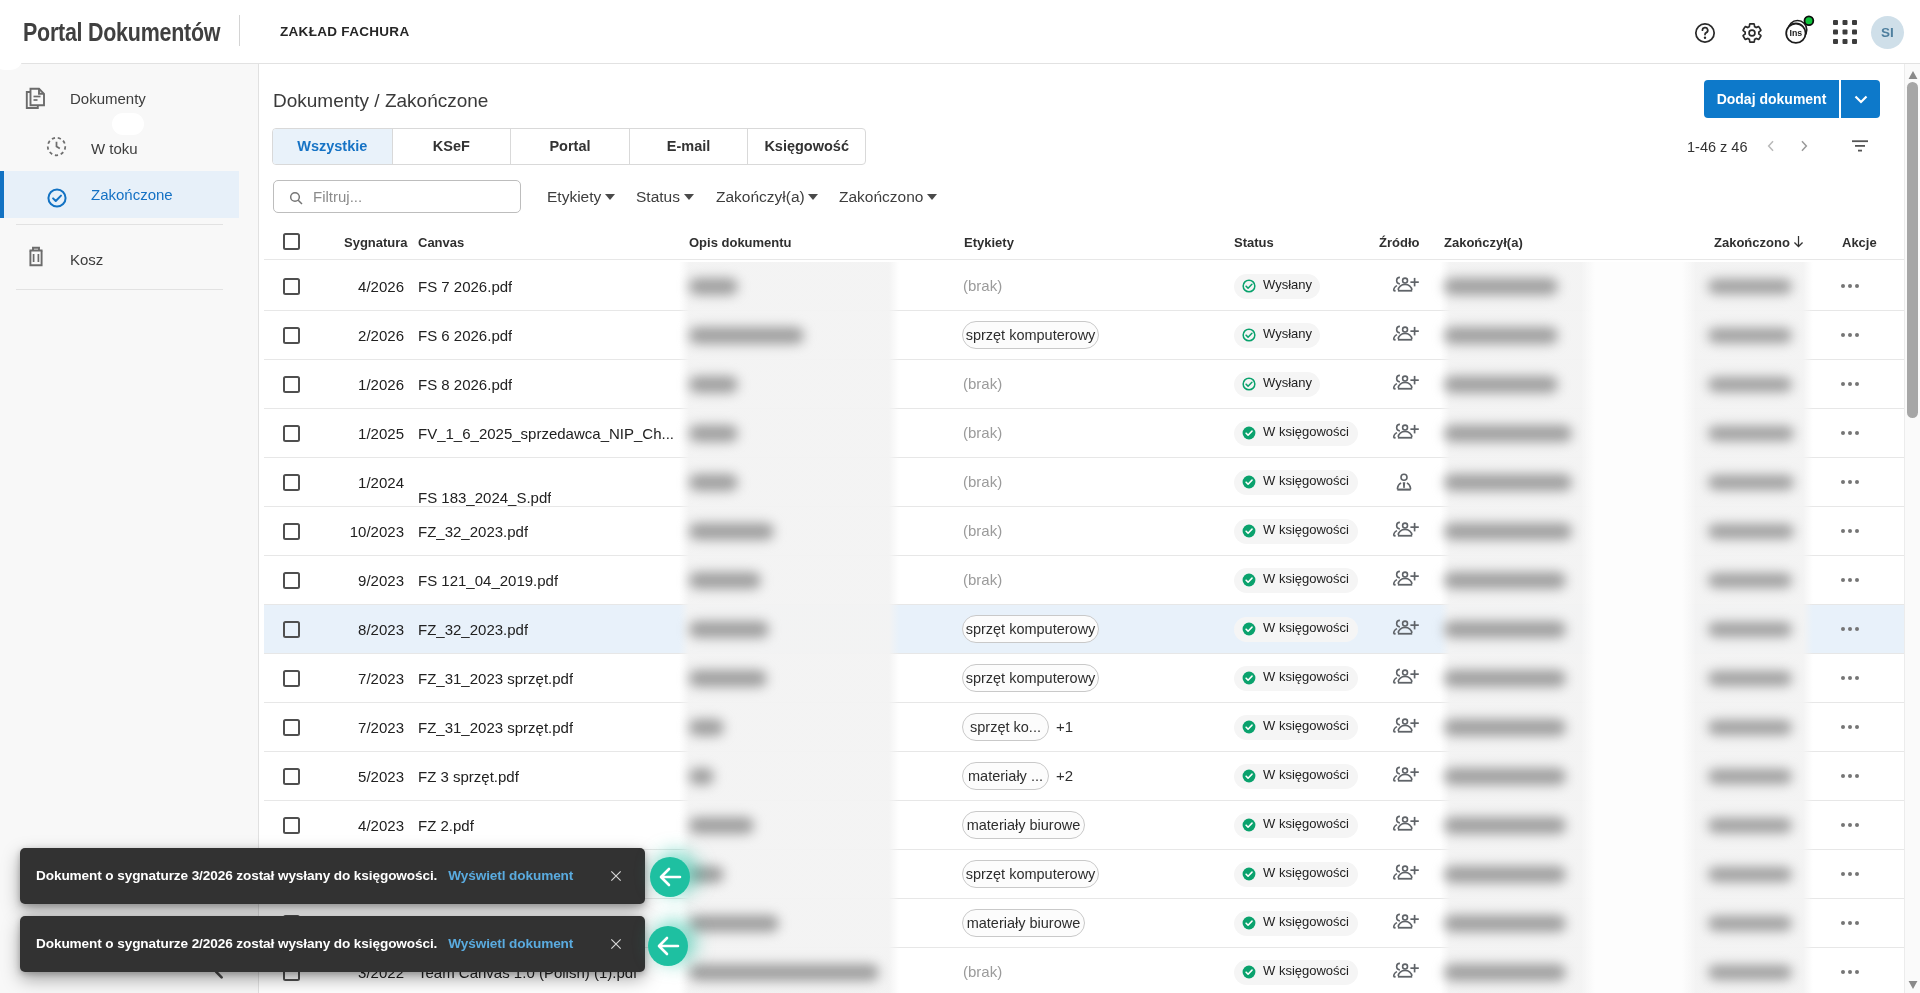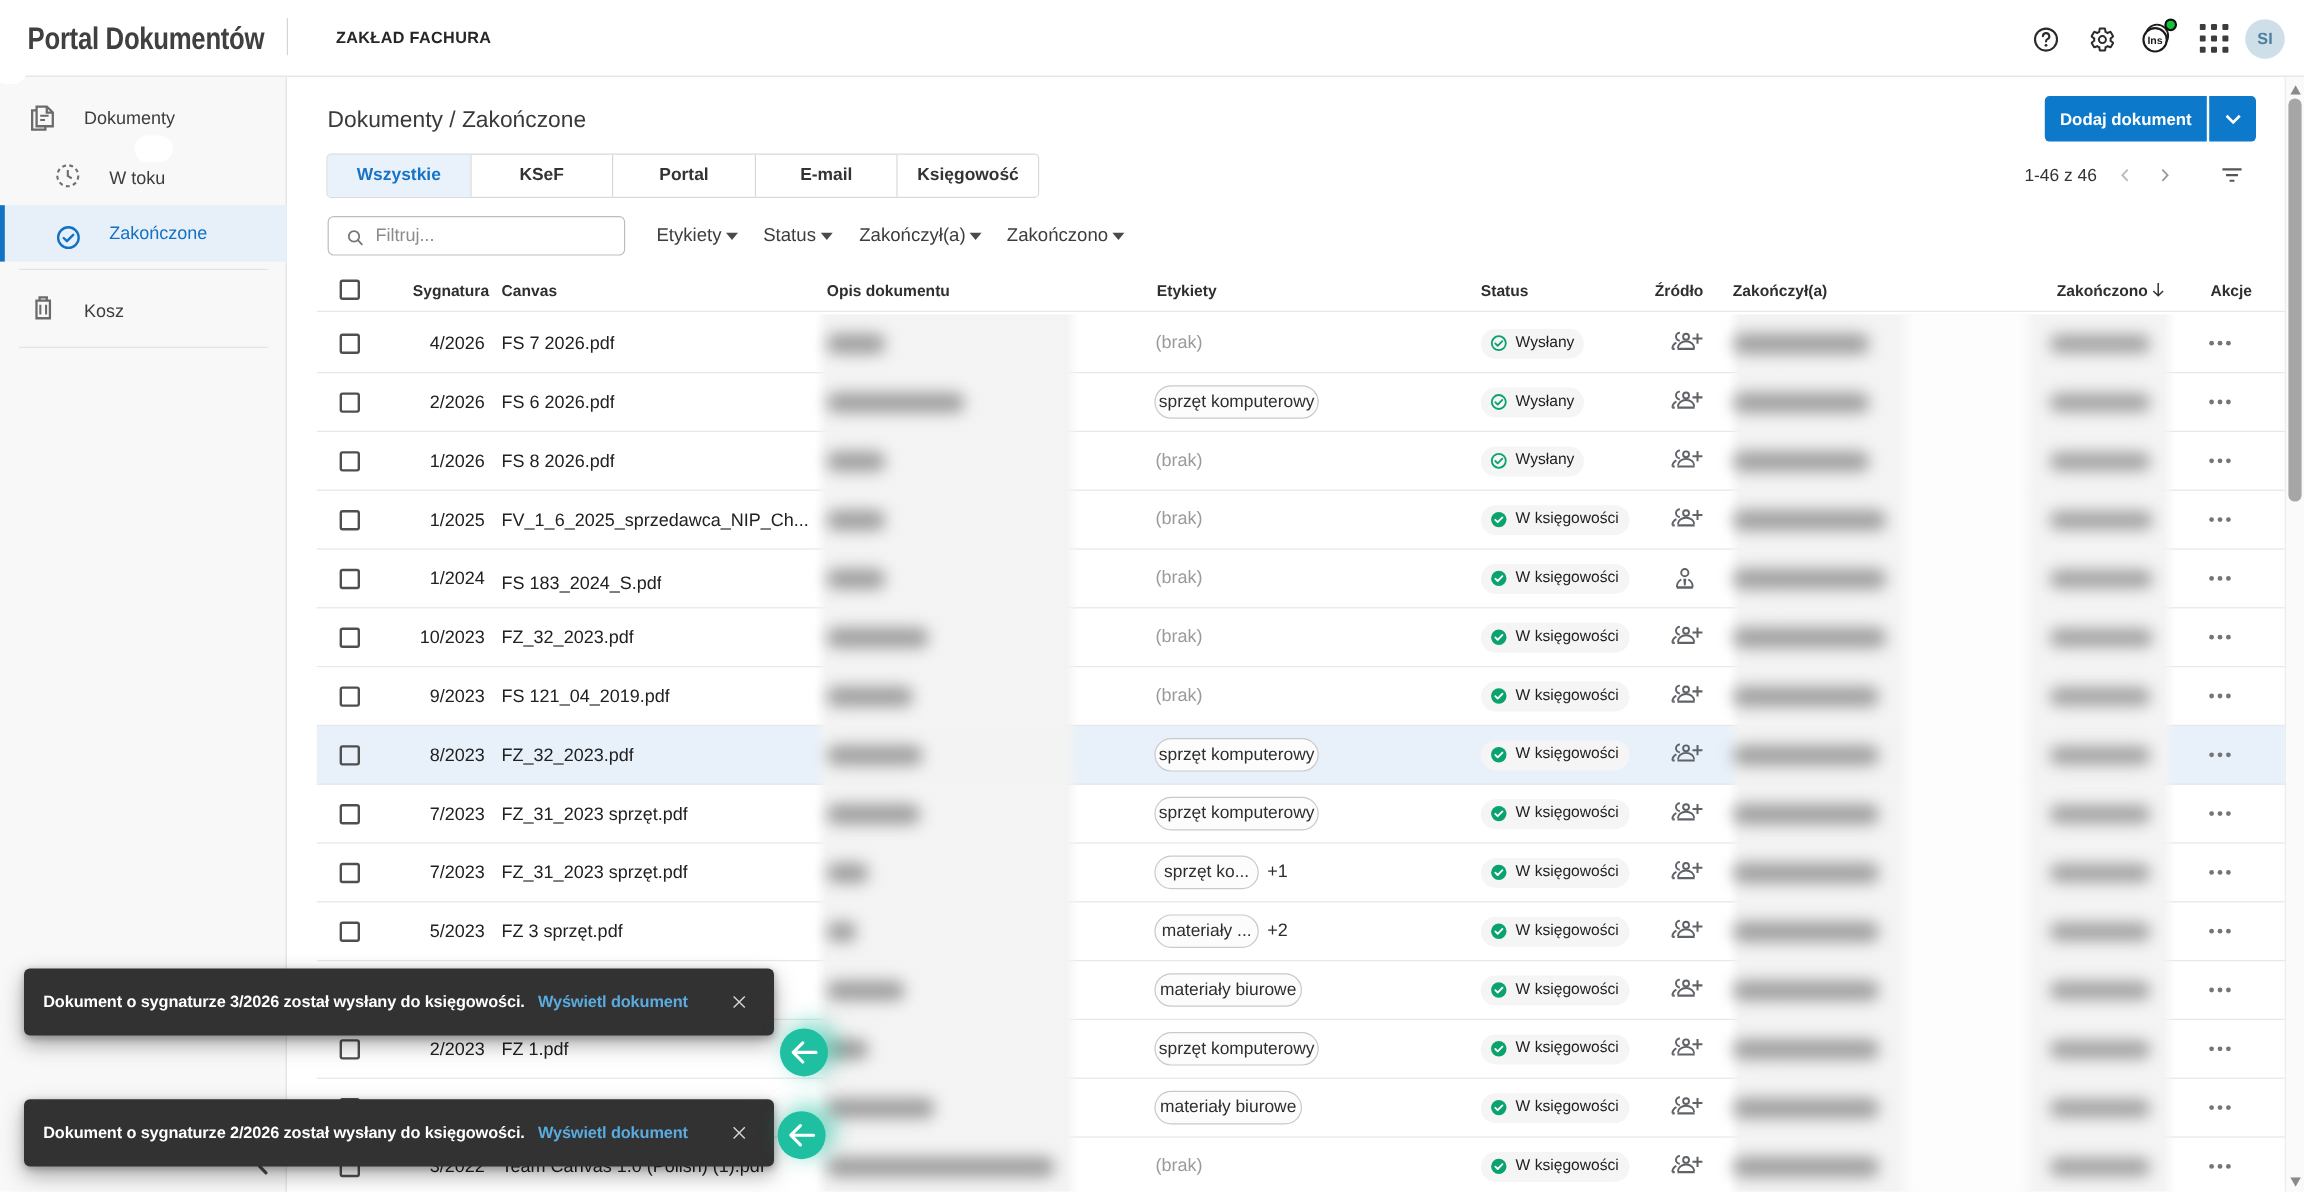--- a/index.html
+++ b/index.html
@@ -5,21 +5,21 @@
 *{margin:0;padding:0;box-sizing:border-box}
 html,body{width:1920px;height:993px;overflow:hidden;background:#fff;
  font-family:"Liberation Sans",sans-serif;-webkit-font-smoothing:antialiased}
 .abs{position:absolute}
 .hdr{position:absolute;left:0;top:0;width:1920px;height:64px;background:#fff;border-bottom:1px solid #e2e2e2;z-index:30}
 .logo{position:absolute;left:23px;top:17px;font-size:26px;font-weight:700;color:#404040;letter-spacing:-0.3px;transform:scaleX(0.825);transform-origin:left center}
 .hdiv{position:absolute;left:239px;top:15px;width:1px;height:31px;background:#d4d4d4}
 .company{position:absolute;left:280px;top:24px;font-size:13.5px;font-weight:700;color:#262626;letter-spacing:0.3px}
 .search{position:absolute;left:1423px;top:11px;width:250px;height:40px;border:1px solid #c6c6c6;border-radius:6px;background:#fff}
 .search span{position:absolute;left:36px;top:10px;font-size:16px;color:#757575}
-.sidebar{position:absolute;left:0;top:64px;width:239px;height:929px;background:#f8f8f8;border-right:1px solid #e1e1e1;z-index:5}
+.sidebar{position:absolute;left:0;top:64px;width:259px;height:929px;background:#f8f8f8;border-right:1px solid #e1e1e1;z-index:5}
 .nav-lbl{position:absolute;font-size:15px;color:#3d3d3d}
 .sel-band{position:absolute;left:0;top:107px;width:239px;height:47px;background:#e7f0f9}
 .sel-bar{position:absolute;left:0;top:107px;width:4px;height:47px;background:#1272c3}
 .sdiv{position:absolute;left:16px;width:207px;height:1px;background:#e2e2e2}
 .content{position:absolute;left:240px;top:64px;width:1664px;height:929px;background:#fff}
 .title{position:absolute;left:273px;top:90px;font-size:19px;color:#3a3a3a}
 .btn-main{position:absolute;left:1704px;top:80px;width:135px;height:38px;background:#0d79ca;border-radius:4px 0 0 4px;color:#fff;font-size:14px;font-weight:700;text-align:center;line-height:38px}
 .btn-arrow{position:absolute;left:1841px;top:80px;width:39px;height:38px;background:#0d79ca;border-radius:0 4px 4px 0}
 .tabwrap{position:absolute;left:272px;top:128px;width:594px;height:37px;border:1px solid #d9d9d9;border-radius:4px;background:#fff;display:flex;overflow:hidden;box-sizing:border-box}
 .tabc{width:119px;height:100%;border-left:1px solid #d9d9d9;font-size:14.5px;font-weight:700;color:#333;text-align:center;line-height:35px;box-sizing:border-box}
@@ -278,21 +278,21 @@
 <path d="M18.4 6.15 h8.4" stroke-width="1.7"></path>
 </svg>
 <div class="dots" style="top:431px">
     <i style="left:0"></i>
     <i style="left:7px"></i>
     <i style="left:14px"></i>
   </div>
 <div class="row-border" style="top:506px"></div>
 <div class="abs cb" style="left:283px;top:474px;width:17px;height:17px"></div>
 <div class="sig" style="left:330px;top:474px">1/2024</div>
-<div class="nam" style="top:478px;max-width:258px;overflow:hidden">FS 183_2024_S.pdf</div>
+<div class="nam" style="top:489px;max-width:258px;overflow:hidden">FS 183_2024_S.pdf</div>
 <div class="abs brak" style="left:963px;top:473px">(brak)</div>
 <div class="abs schip" style="left:1234px;top:470px;width:124px">
     <svg width="14" height="14" viewBox="0 0 24 24" style="margin:5px 0 0 8px">
       <circle cx="12" cy="12" r="11" fill="#0aa26d"></circle>
       <path d="M7 12.3 l3.4 3.4 L17.2 8.8" fill="none" stroke="#fff" stroke-width="2.6" stroke-linecap="round" stroke-linejoin="round"></path>
     </svg>
     <span>W księgowości</span>
   </div>
 <svg class="abs" style="left:1395px;top:472.5px" width="18" height="19" viewBox="0 0 18 19" fill="none" stroke="#5f6368" stroke-width="1.6">
 <circle cx="9" cy="4.2" r="3.0"></circle>
@@ -619,21 +619,21 @@
 <div class="blob" style="left:1708px;top:818px;width:84px;height:15px;z-index:9"></div>
 <div class="blob" style="left:689px;top:866px;width:35px;height:17px;z-index:9"></div>
 <div class="blob" style="left:1444px;top:866px;width:122px;height:17px;z-index:9"></div>
 <div class="blob" style="left:1708px;top:867px;width:84px;height:15px;z-index:9"></div>
 <div class="blob" style="left:689px;top:915px;width:90px;height:17px;z-index:9"></div>
 <div class="blob" style="left:1444px;top:915px;width:122px;height:17px;z-index:9"></div>
 <div class="blob" style="left:1708px;top:916px;width:84px;height:15px;z-index:9"></div>
 <div class="blob" style="left:689px;top:964px;width:190px;height:17px;z-index:9"></div>
 <div class="blob" style="left:1444px;top:964px;width:122px;height:17px;z-index:9"></div>
 <div class="blob" style="left:1708px;top:965px;width:84px;height:15px;z-index:9"></div>
-<div class="toast" style="top:807px">
+<div class="toast" style="top:848px">
     <div class="txt">Dokument o sygnaturze 3/2026 został wysłany do księgowości.<span class="lnk">Wyświetl dokument</span></div>
 <svg class="abs" style="left:589px;top:21px" width="14" height="14" viewBox="0 0 24 24" fill="none" stroke="#d8d8d8" stroke-width="2">
       <path d="M4 4 L20 20 M20 4 L4 20"></path>
     </svg>
   </div>
 <div class="toast" style="top:916px">
     <div class="txt">Dokument o sygnaturze 2/2026 został wysłany do księgowości.<span class="lnk">Wyświetl dokument</span></div>
 <svg class="abs" style="left:589px;top:21px" width="14" height="14" viewBox="0 0 24 24" fill="none" stroke="#d8d8d8" stroke-width="2">
       <path d="M4 4 L20 20 M20 4 L4 20"></path>
     </svg>

